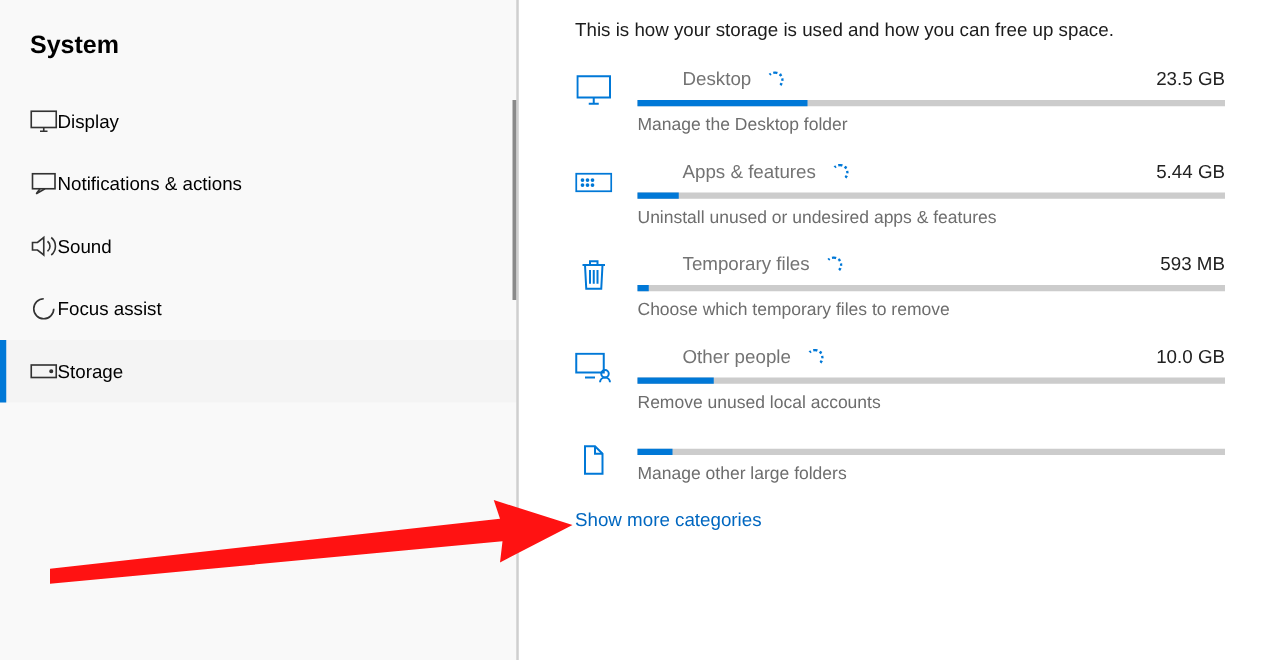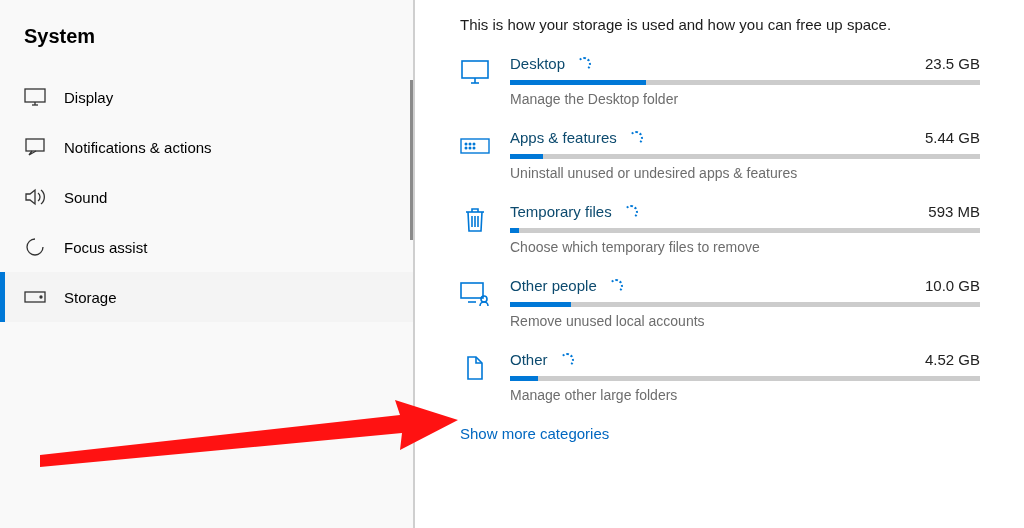--- a/index.html
+++ b/index.html
@@ -21,21 +21,20 @@
     position: relative;
   }
   .sidebar-title {
     font-size: 20px;
     font-weight: 600;
     padding: 5px 0 24px 24px;
   }
   .sidebar-item {
     display: flex;
     align-items: center;
-    gap: 18px;
     padding: 14px 0 14px 24px;
     cursor: pointer;
     font-size: 15px;
   }
   .sidebar-item.selected {
     border-left: 5px solid #0078d7;
     padding-left: 19px;
     background: rgba(0,0,0,0.02);
   }
   .sidebar-item .icon {
@@ -87,21 +86,21 @@
   .cat-head {
     display: flex;
     align-items: center;
     justify-content: space-between;
   }
   .cat-title-wrap {
     display:flex;
     align-items:center;
     gap:12px;
   }
-  .cat-title { font-size: 15px; color:#0c4a6e; }
+  .cat-title { font-size: 15px; color:#737373;margin-left:36px; }
   .cat-size { font-size: 15px; color:#222; }
   .spinner {
     width: 14px;
     height: 14px;
     border: 2px dotted #0078d7;
     border-radius: 50%;
     border-bottom-color: transparent;
     border-left-color: transparent;
   }
   .bar {
@@ -295,27 +294,20 @@
   </div>
 
   <div class="cat">
     <div class="cat-icon">
       <svg width="22" height="26" viewBox="0 0 22 26" fill="none" stroke="#0078d7" stroke-width="1.6">
           <path d="M4 2 L4 24 L18 24 L18 8 L12 2 Z"></path>
           <polyline points="12,2 12,8 18,8"></polyline>
         </svg>
     </div>
     <div class="cat-body">
-      <div class="cat-head">
-        <div class="cat-title-wrap">
-          <span class="cat-title">Other</span>
-          <span class="spinner"></span>
-        </div>
-        <span class="cat-size">4.52 GB</span>
-      </div>
       <div class="bar">
           <div class="bar-fill" style="width:6%"></div>
         </div>
       <div class="cat-desc">Manage other large folders</div>
     </div>
   </div>
 
   <div class="show-more">Show more categories</div>
 
   <svg class="arrow" style="left:-375px; top:395px;" width="420" height="80" viewBox="0 0 420 80">

